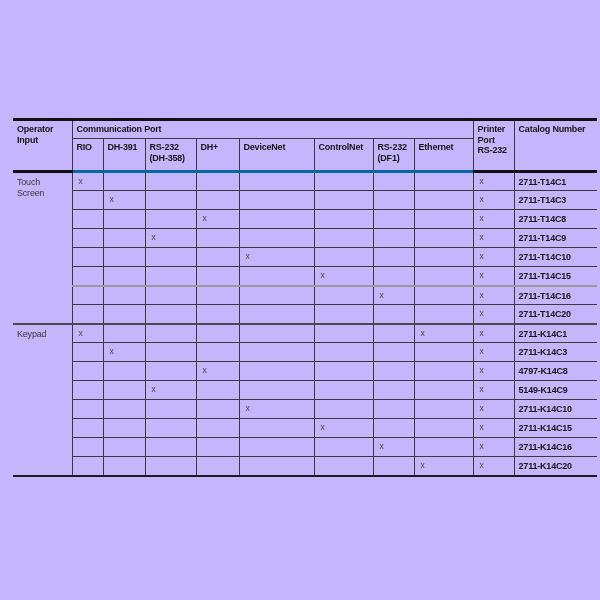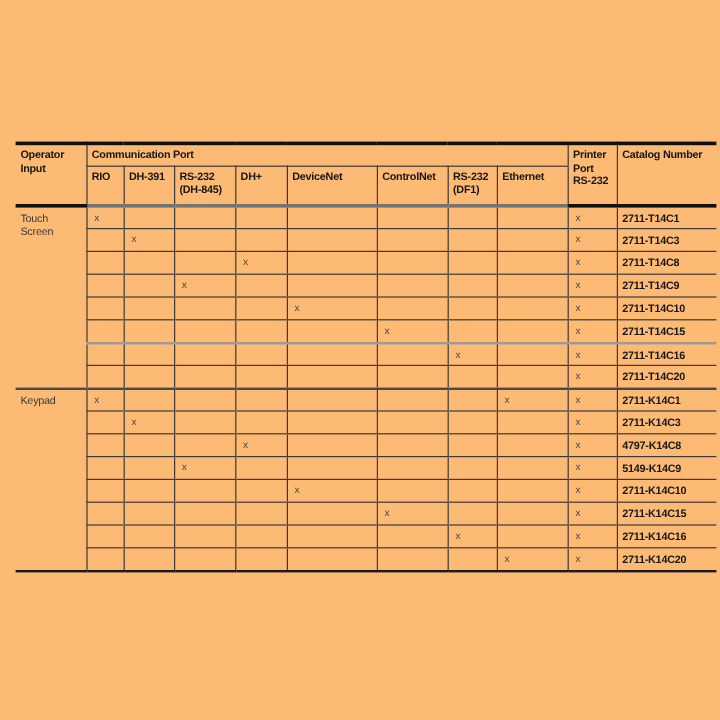--- a/index.html
+++ b/index.html
@@ -1,36 +1,36 @@
 <!DOCTYPE html>
 <html><head>
 <meta charset="utf-8">
 <style>
   html,body { margin:0; padding:0; background:#ffffff; }
   .page {
-    position:relative; width:600px; height:600px; background:#fdba74;
+    position:relative; width:600px; height:600px; background:#c4b5fd;
     font-family:"Liberation Sans", sans-serif; overflow:hidden;
   }
   table.cat {
     position:absolute; left:13px; top:118px; width:584px;
     border-collapse:collapse; table-layout:fixed;
     border-top:3px solid #101010;
   }
   .cat th, .cat td { margin:0; padding:0; overflow:hidden; }
   
   .bl { border-left:1px solid #3a3a3a; }
   
   .cat th {
     font-size:9px; line-height:10.5px; font-weight:bold; color:#161616;
     text-align:left; vertical-align:top; padding:3px 2px 1px 4px;
     letter-spacing:-0.2px;
   }
   th.h-span2 { border-bottom:3px solid #101010; }
   th.h-comm  { border-bottom:1px solid #3a3a3a; height:13px; }
-  th.h-sub   { border-bottom:3px solid #737373; height:27px; }
+  th.h-sub   { border-bottom:3px solid #0369a1; height:27px; }
   
   .cat tbody tr { height:19px; }
   .cat td {
     border-bottom:1px solid #3a3a3a; vertical-align:top;
   }
   td.mark {
     font-size:8.5px; color:#474747; padding:3px 0 0 6px; line-height:11px;
   }
   td.catalog {
     font-size:9px; font-weight:bold; color:#161616;
@@ -68,21 +68,21 @@
     <thead>
       <tr>
         <th rowspan="2" class="h-span2">Operator Input</th>
         <th colspan="8" class="bl h-comm">Communication Port</th>
         <th rowspan="2" class="bl h-span2">Printer Port RS-232</th>
         <th rowspan="2" class="bl h-span2">Catalog Number</th>
       </tr>
       <tr>
         <th class="bl h-sub">RIO</th>
         <th class="bl h-sub">DH-391</th>
-        <th class="bl h-sub">RS-232 (DH-845)</th>
+        <th class="bl h-sub">RS-232 (DH-358)</th>
         <th class="bl h-sub">DH+</th>
         <th class="bl h-sub">DeviceNet</th>
         <th class="bl h-sub">ControlNet</th>
         <th class="bl h-sub">RS-232 (DF1)</th>
         <th class="bl h-sub">Ethernet</th>
       </tr>
     </thead>
     <tbody>
 
       <tr>

